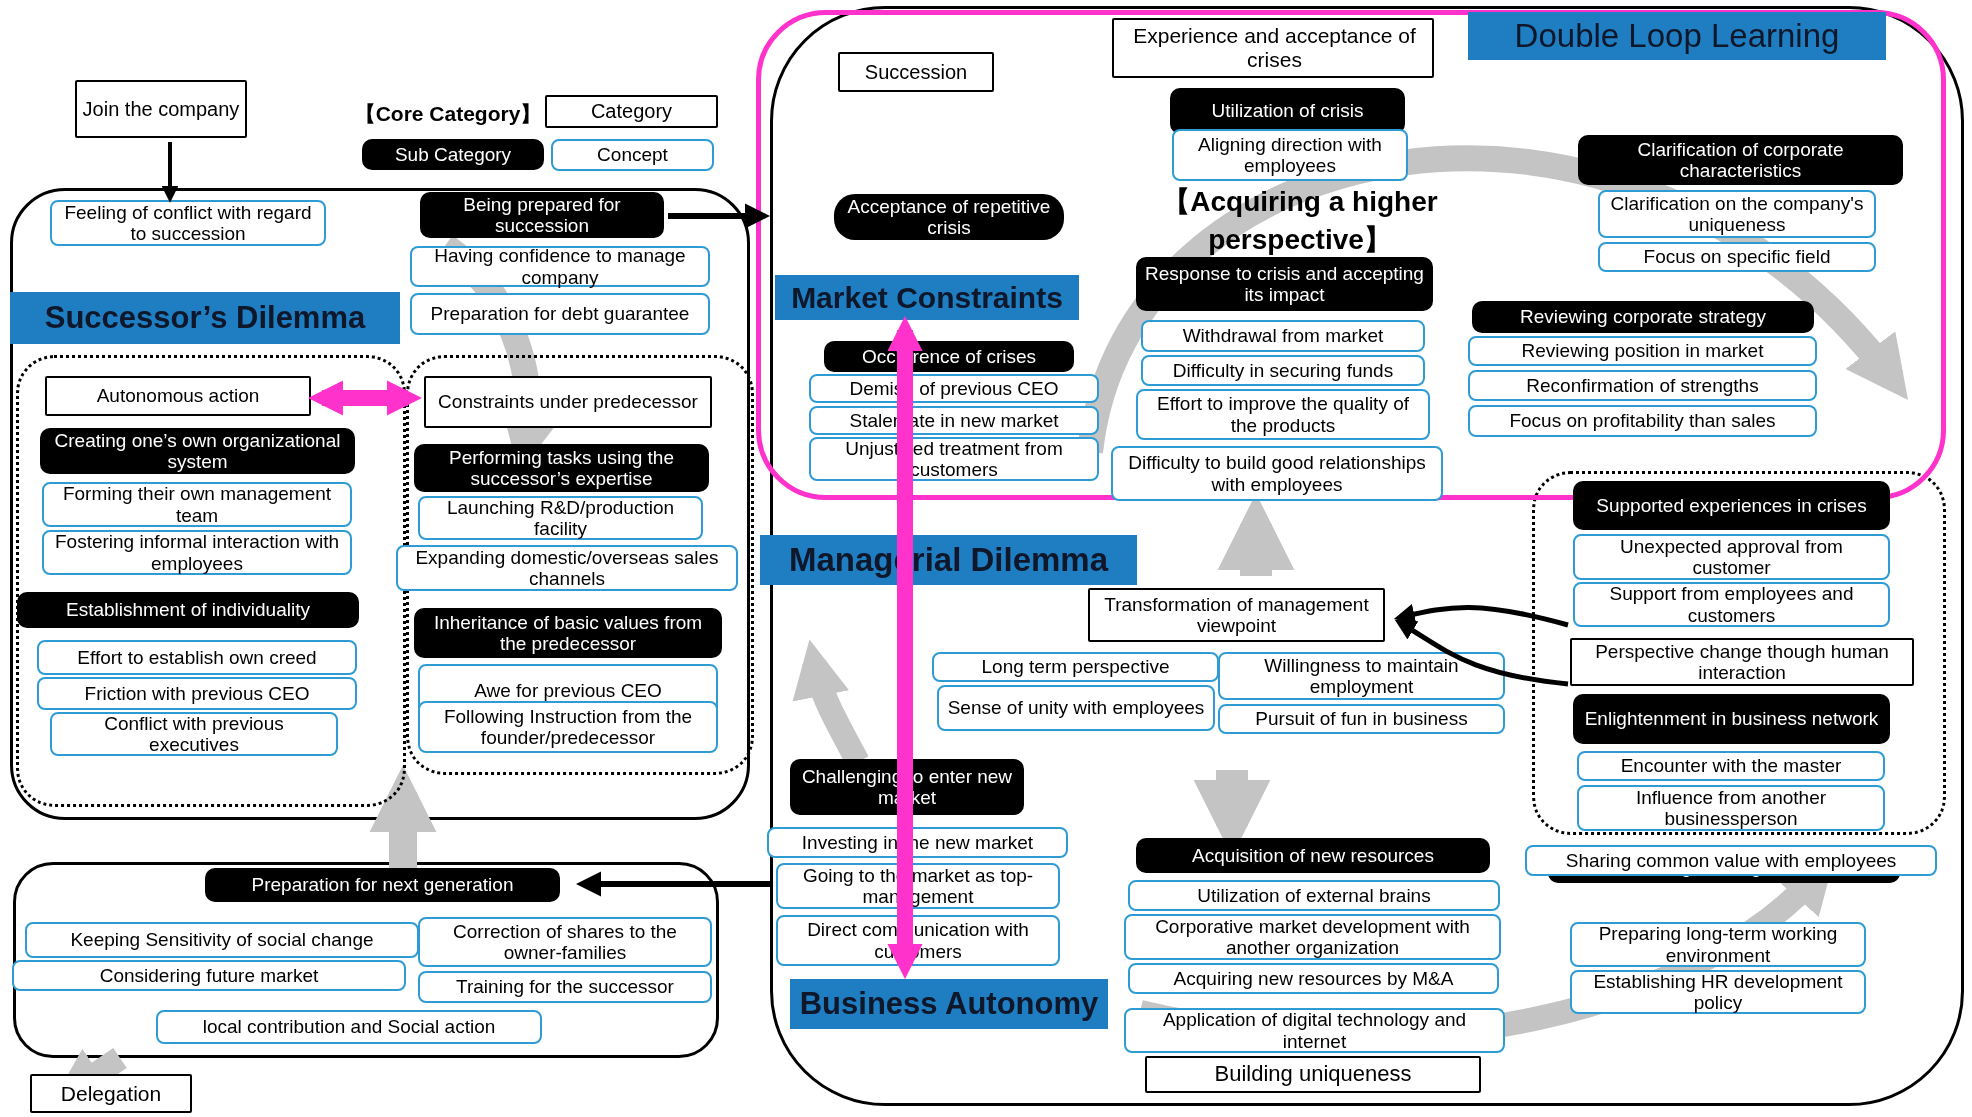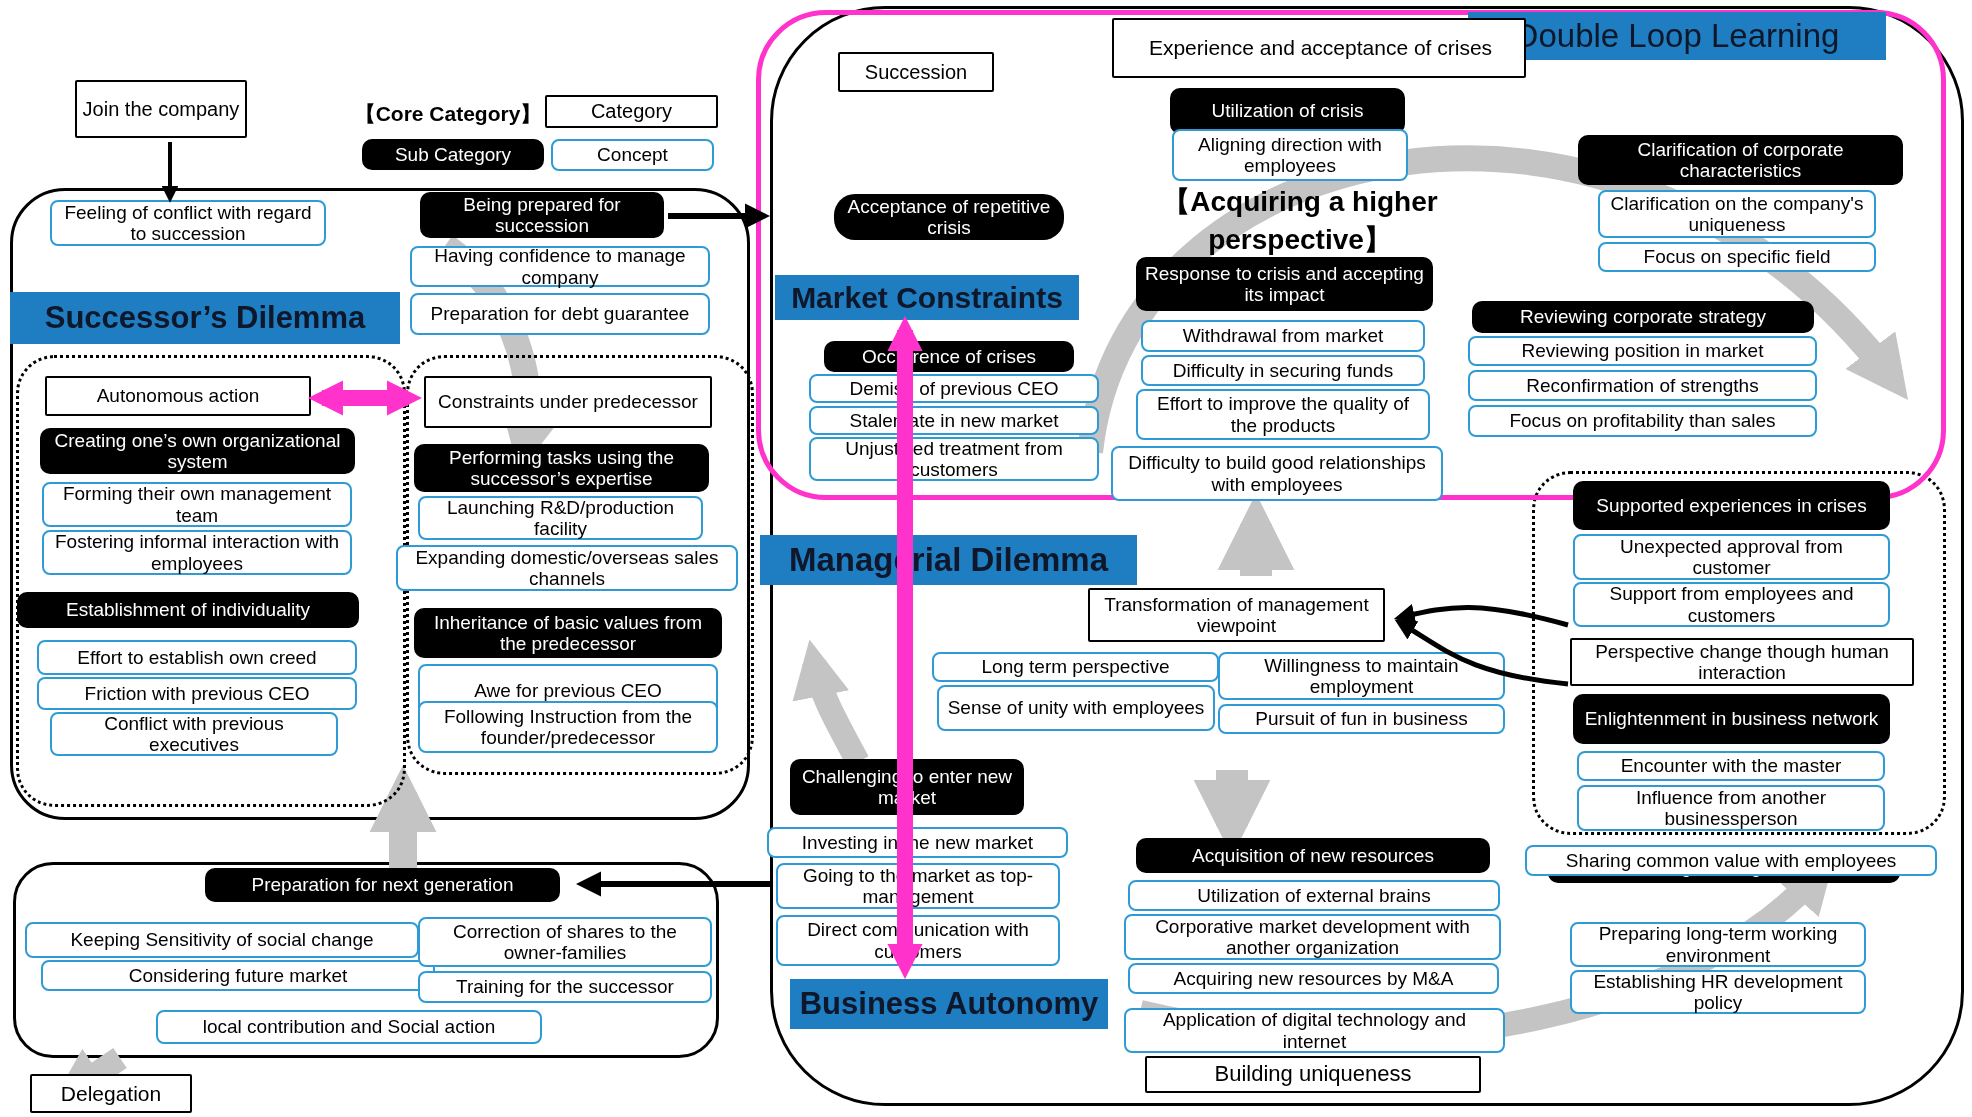--- a/index.html
+++ b/index.html
@@ -75,29 +75,29 @@
   <div class="node k" style="left:424px;top:376px;width:288px;height:52px;">Constraints under predecessor</div>
   <div class="node s" style="left:414px;top:444px;width:295px;height:48px;">Performing tasks using the successor’s expertise</div>
   <div class="node c" style="left:418px;top:496px;width:285px;height:44px;">Launching R&amp;D/production facility</div>
   <div class="node c" style="left:396px;top:545px;width:342px;height:46px;">Expanding domestic/overseas sales channels</div>
   <div class="node s" style="left:414px;top:608px;width:308px;height:50px;">Inheritance of basic values from the predecessor</div>
   <div class="node c" style="left:418px;top:664px;width:300px;height:53px;">Awe for previous CEO</div>
   <div class="node c" style="left:418px;top:701px;width:300px;height:52px;">Following Instruction from the founder/predecessor</div>
 
   <div class="node s" style="left:205px;top:868px;width:355px;height:34px;">Preparation for next generation</div>
   <div class="node c" style="left:25px;top:922px;width:394px;height:36px;">Keeping Sensitivity of social change</div>
-  <div class="node c" style="left:41px;top:960px;width:394px;height:31px;">Considering future market</div>
+  <div class="node c" style="left:12px;top:960px;width:394px;height:31px;">Considering future market</div>
   <div class="node c" style="left:418px;top:917px;width:294px;height:50px;">Correction of shares to the owner-families</div>
   <div class="node c" style="left:418px;top:971px;width:294px;height:32px;">Training for the successor</div>
   <div class="node c" style="left:156px;top:1010px;width:386px;height:34px;">local contribution and Social action</div>
   <div class="node k" style="left:30px;top:1074px;width:162px;height:39px;font-size:21px;">Delegation</div>
 
   <div class="banner" style="left:1468px;top:12px;width:418px;height:48px;font-size:33px;font-weight:normal;">Double Loop Learning</div>
   <div class="node k" style="left:838px;top:52px;width:156px;height:40px;font-size:20px;">Succession</div>
-  <div class="node k" style="left:1112px;top:18px;width:414px;height:60px;font-size:21px;padding-left:8px;">Experience and acceptance of crises</div>
+  <div class="node k" style="left:1112px;top:18px;width:322px;height:60px;font-size:21px;padding-left:8px;">Experience and acceptance of crises</div>
   <div class="node s" style="left:1170px;top:88px;width:235px;height:46px;text-align:center;">Utilization of crisis</div>
   <div class="node c" style="left:1172px;top:129px;width:236px;height:52px;">Aligning direction with employees</div>
   <div class="node s" style="left:1578px;top:135px;width:325px;height:50px;">Clarification of corporate characteristics</div>
   <div class="node c" style="left:1598px;top:190px;width:278px;height:48px;">Clarification on the company's uniqueness</div>
   <div class="node c" style="left:1598px;top:242px;width:278px;height:30px;">Focus on specific field</div>
   <div class="node s" style="left:834px;top:194px;width:230px;height:46px;border-radius:21px;">Acceptance of repetitive crisis</div>
   <div class="plain-text" style="left:1080px;top:202px;width:440px;height:38px;font-size:28px;">【Acquiring a higher perspective】</div>
   <div class="banner" style="left:775px;top:275px;width:304px;height:45px;font-size:30px;">Market Constraints</div>
 
   <div class="node s" style="left:1136px;top:257px;width:297px;height:54px;">Response to crisis and accepting its impact</div>

